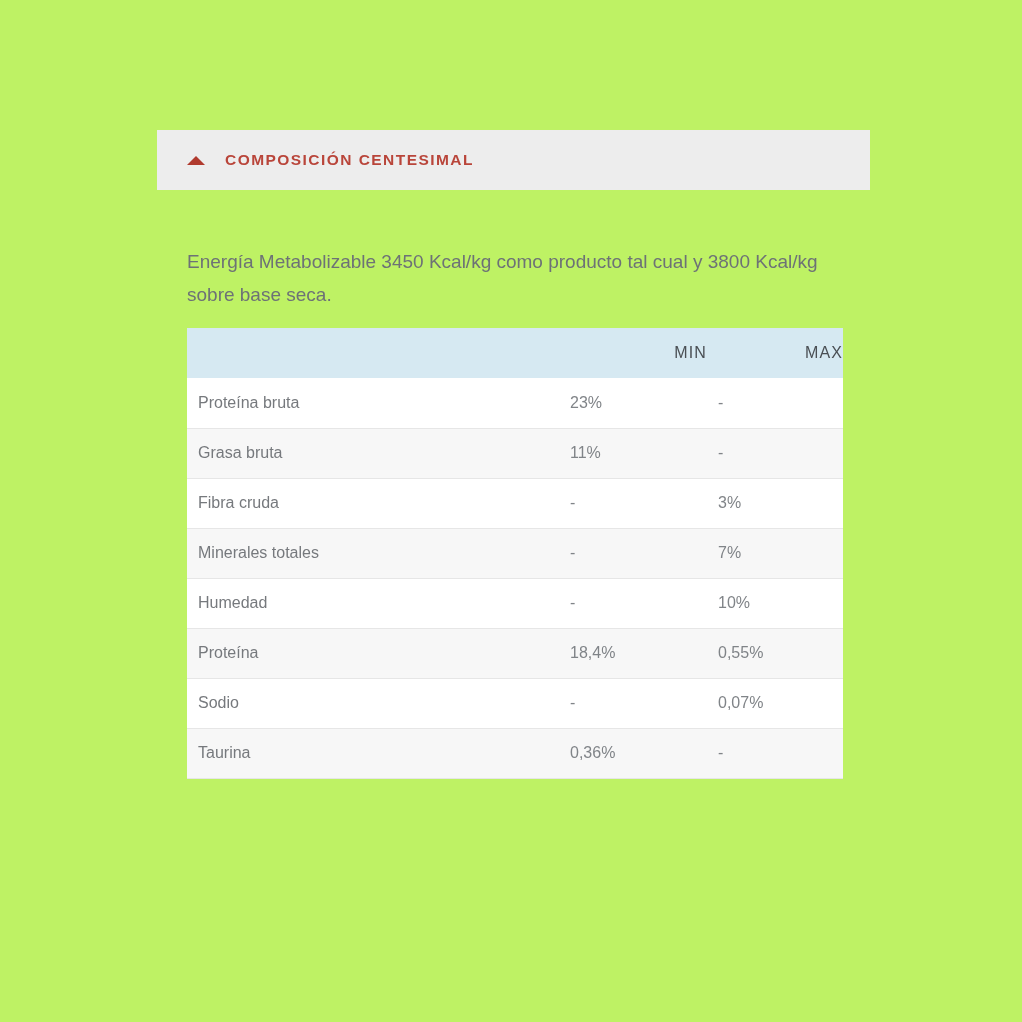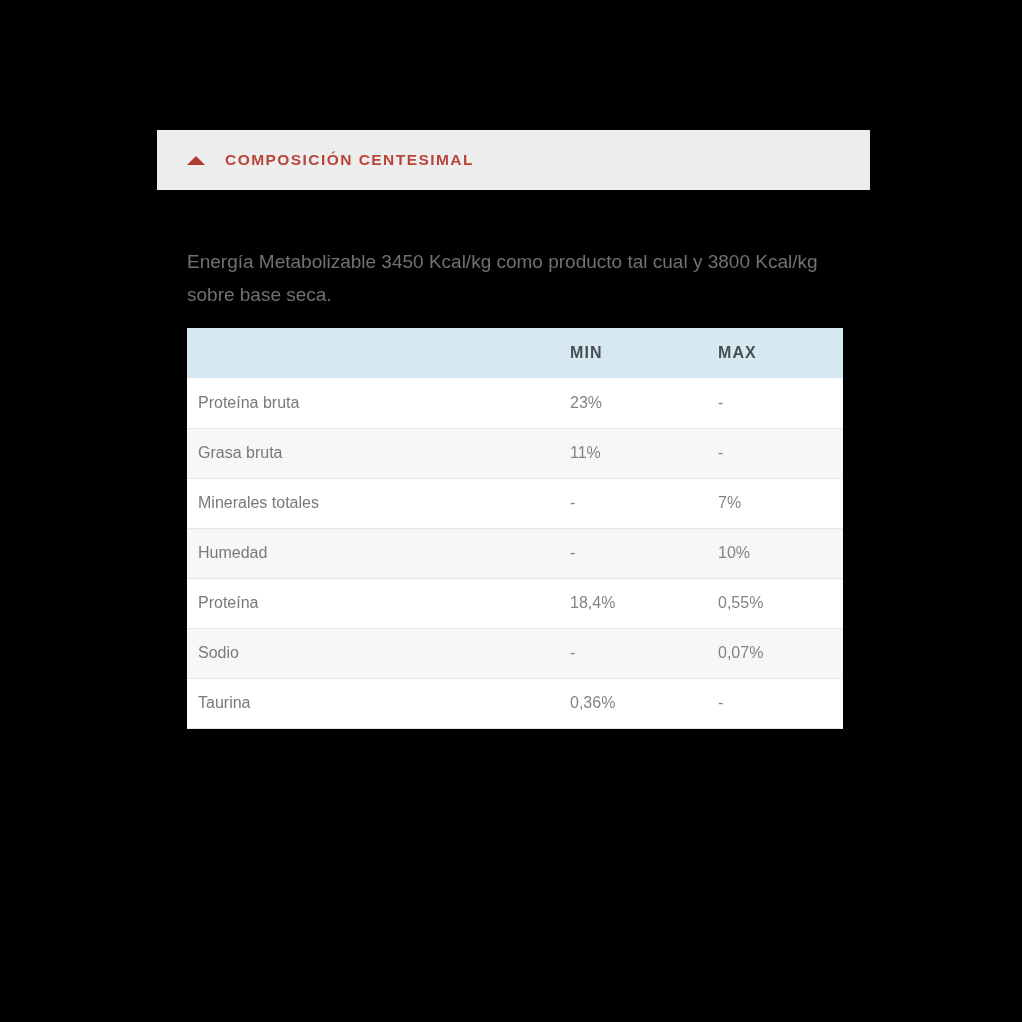--- a/index.html
+++ b/index.html
@@ -13,21 +13,21 @@
     height: 1022px;
     overflow: hidden;
     font-family: "Liberation Sans", sans-serif;
     -webkit-font-smoothing: antialiased;
   }
 
   .page {
     position: relative;
     width: 1022px;
     height: 1022px;
-    background: #000000;
+    background: #bef264;
   }
 
   
   .accordion-header {
     position: absolute;
     left: 157px;
     top: 130px;
     width: 713px;
     height: 60px;
     background: #ededed;
@@ -77,23 +77,23 @@
   }
   .comp-table col.c-name { width: 372px; }
   .comp-table col.c-min  { width: 148px; }
   .comp-table col.c-max  { width: 136px; }
 
   .comp-table thead th {
     background: #d6e9f2;
     height: 50px;
     color: #4a4f54;
     font-size: 16px;
-    font-weight: bold;
+    font-weight: normal;
     letter-spacing: 1.1px;
-    text-align: left;
+    text-align: right;
     padding: 0 0 0 11px;
     box-sizing: border-box;
     vertical-align: middle;
   }
   .comp-table thead th.th-name { padding-left: 11px; }
 
   .comp-table tbody td {
     height: 50px;
     border-bottom: 1px solid #e6e6e6;
     color: #76797d;
@@ -144,20 +144,25 @@
         <td class="cell-name">Proteína bruta</td>
         <td class="cell-val">23%</td>
         <td class="cell-val">-</td>
       </tr>
       <tr>
         <td class="cell-name">Grasa bruta</td>
         <td class="cell-val">11%</td>
         <td class="cell-val">-</td>
       </tr>
       <tr>
+        <td class="cell-name">Fibra cruda</td>
+        <td class="cell-val">-</td>
+        <td class="cell-val">3%</td>
+      </tr>
+      <tr>
         <td class="cell-name">Minerales totales</td>
         <td class="cell-val">-</td>
         <td class="cell-val">7%</td>
       </tr>
       <tr>
         <td class="cell-name">Humedad</td>
         <td class="cell-val">-</td>
         <td class="cell-val">10%</td>
       </tr>
       <tr>

